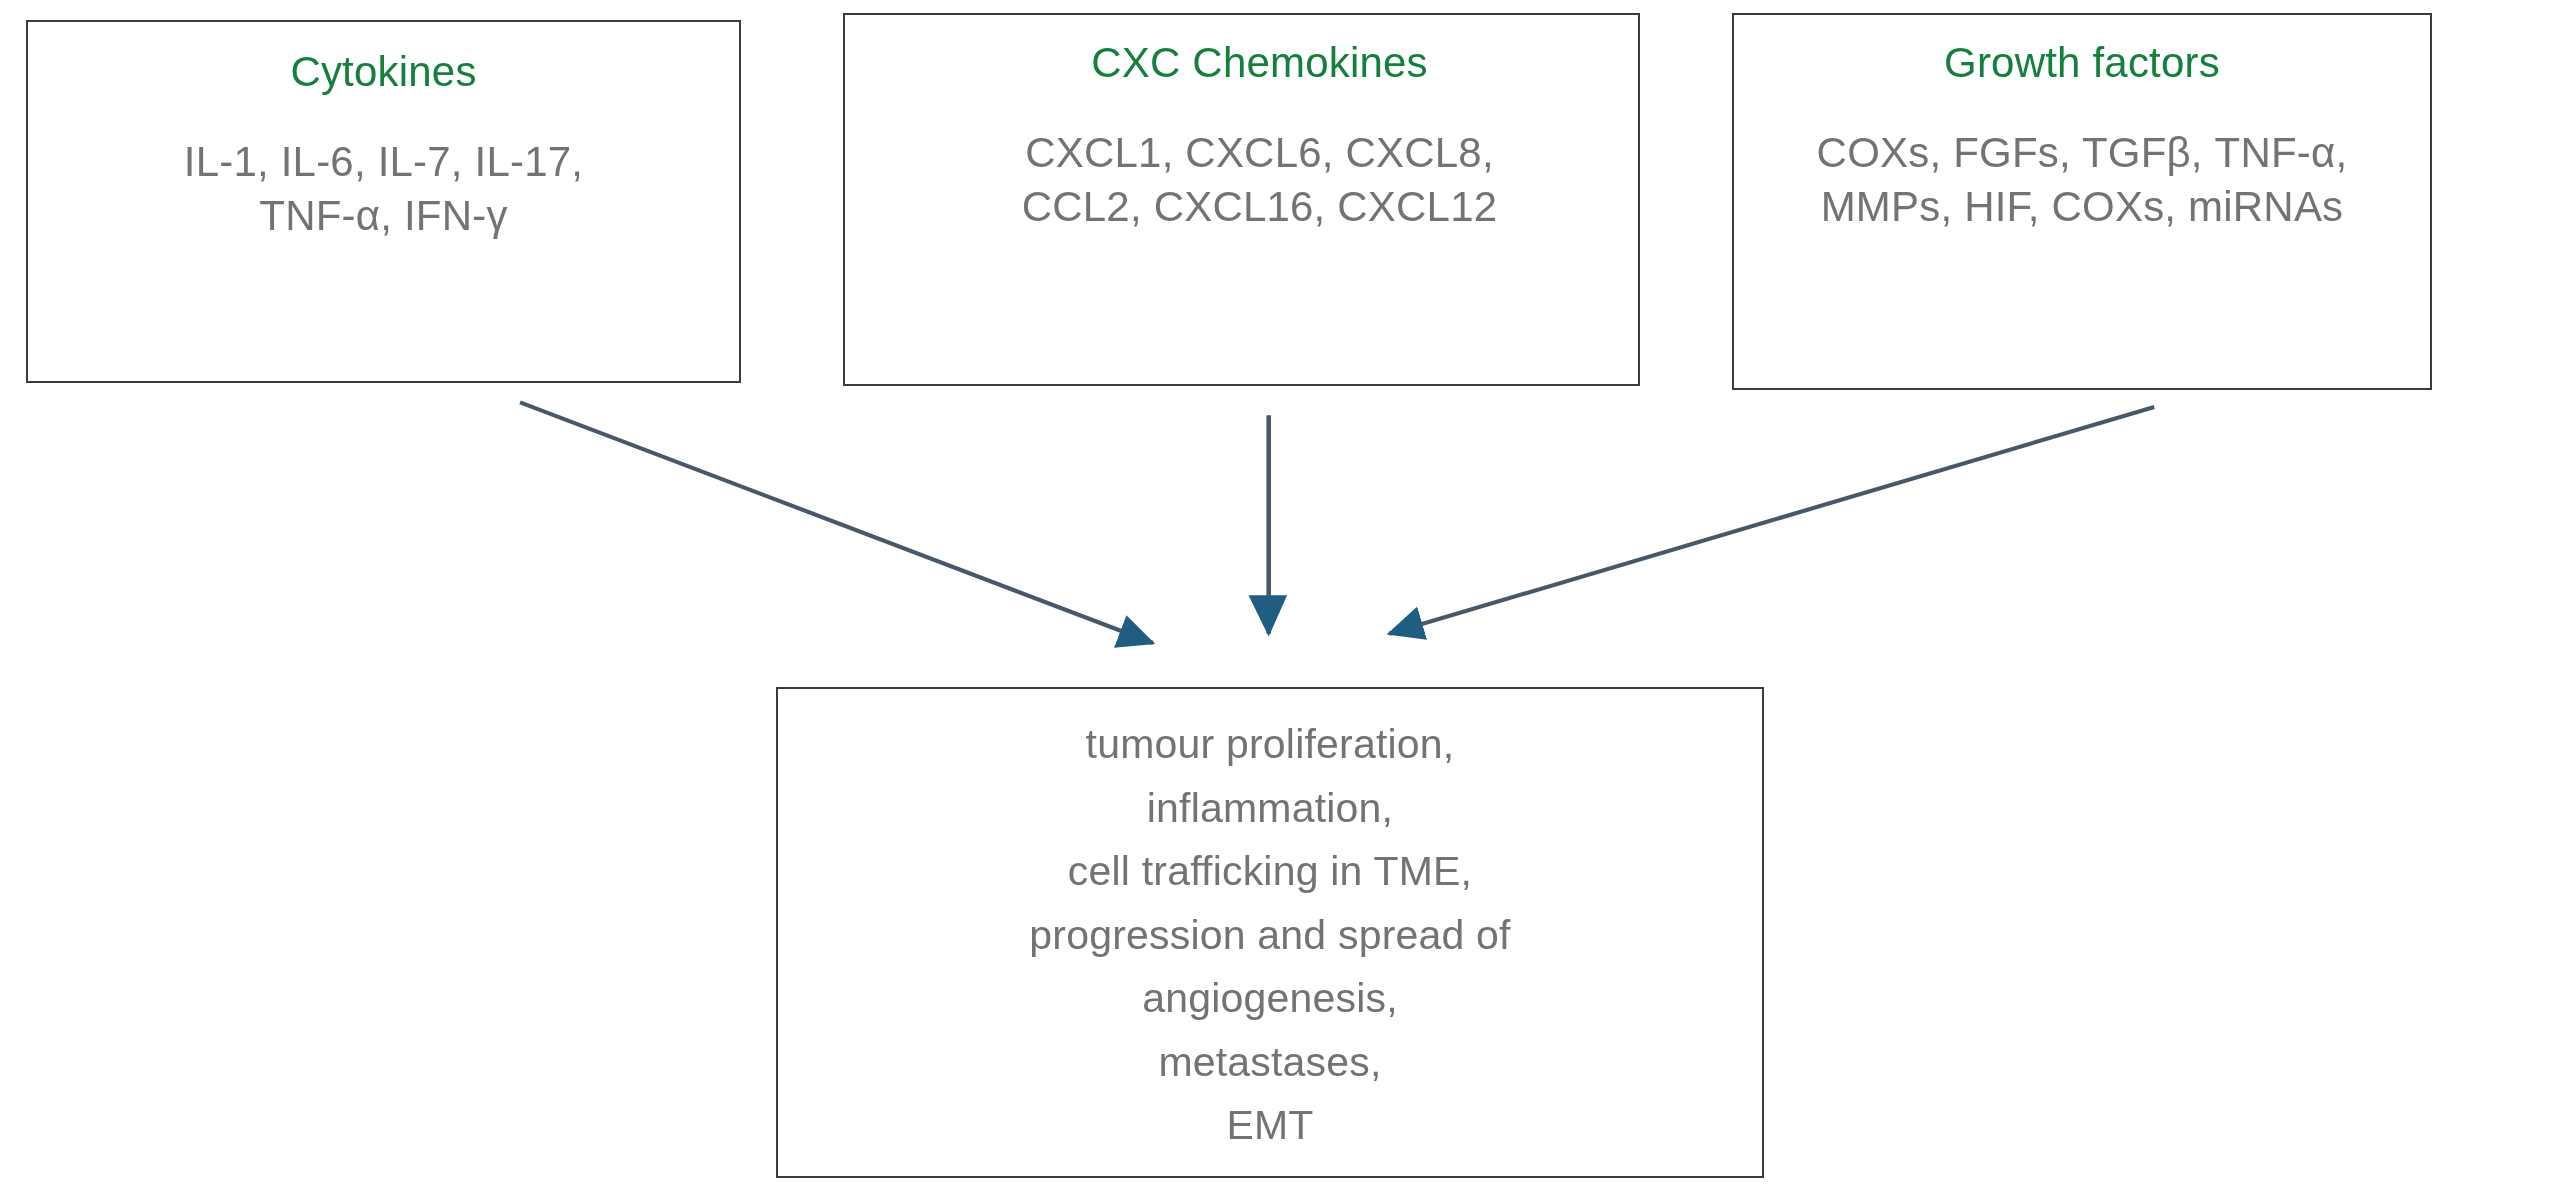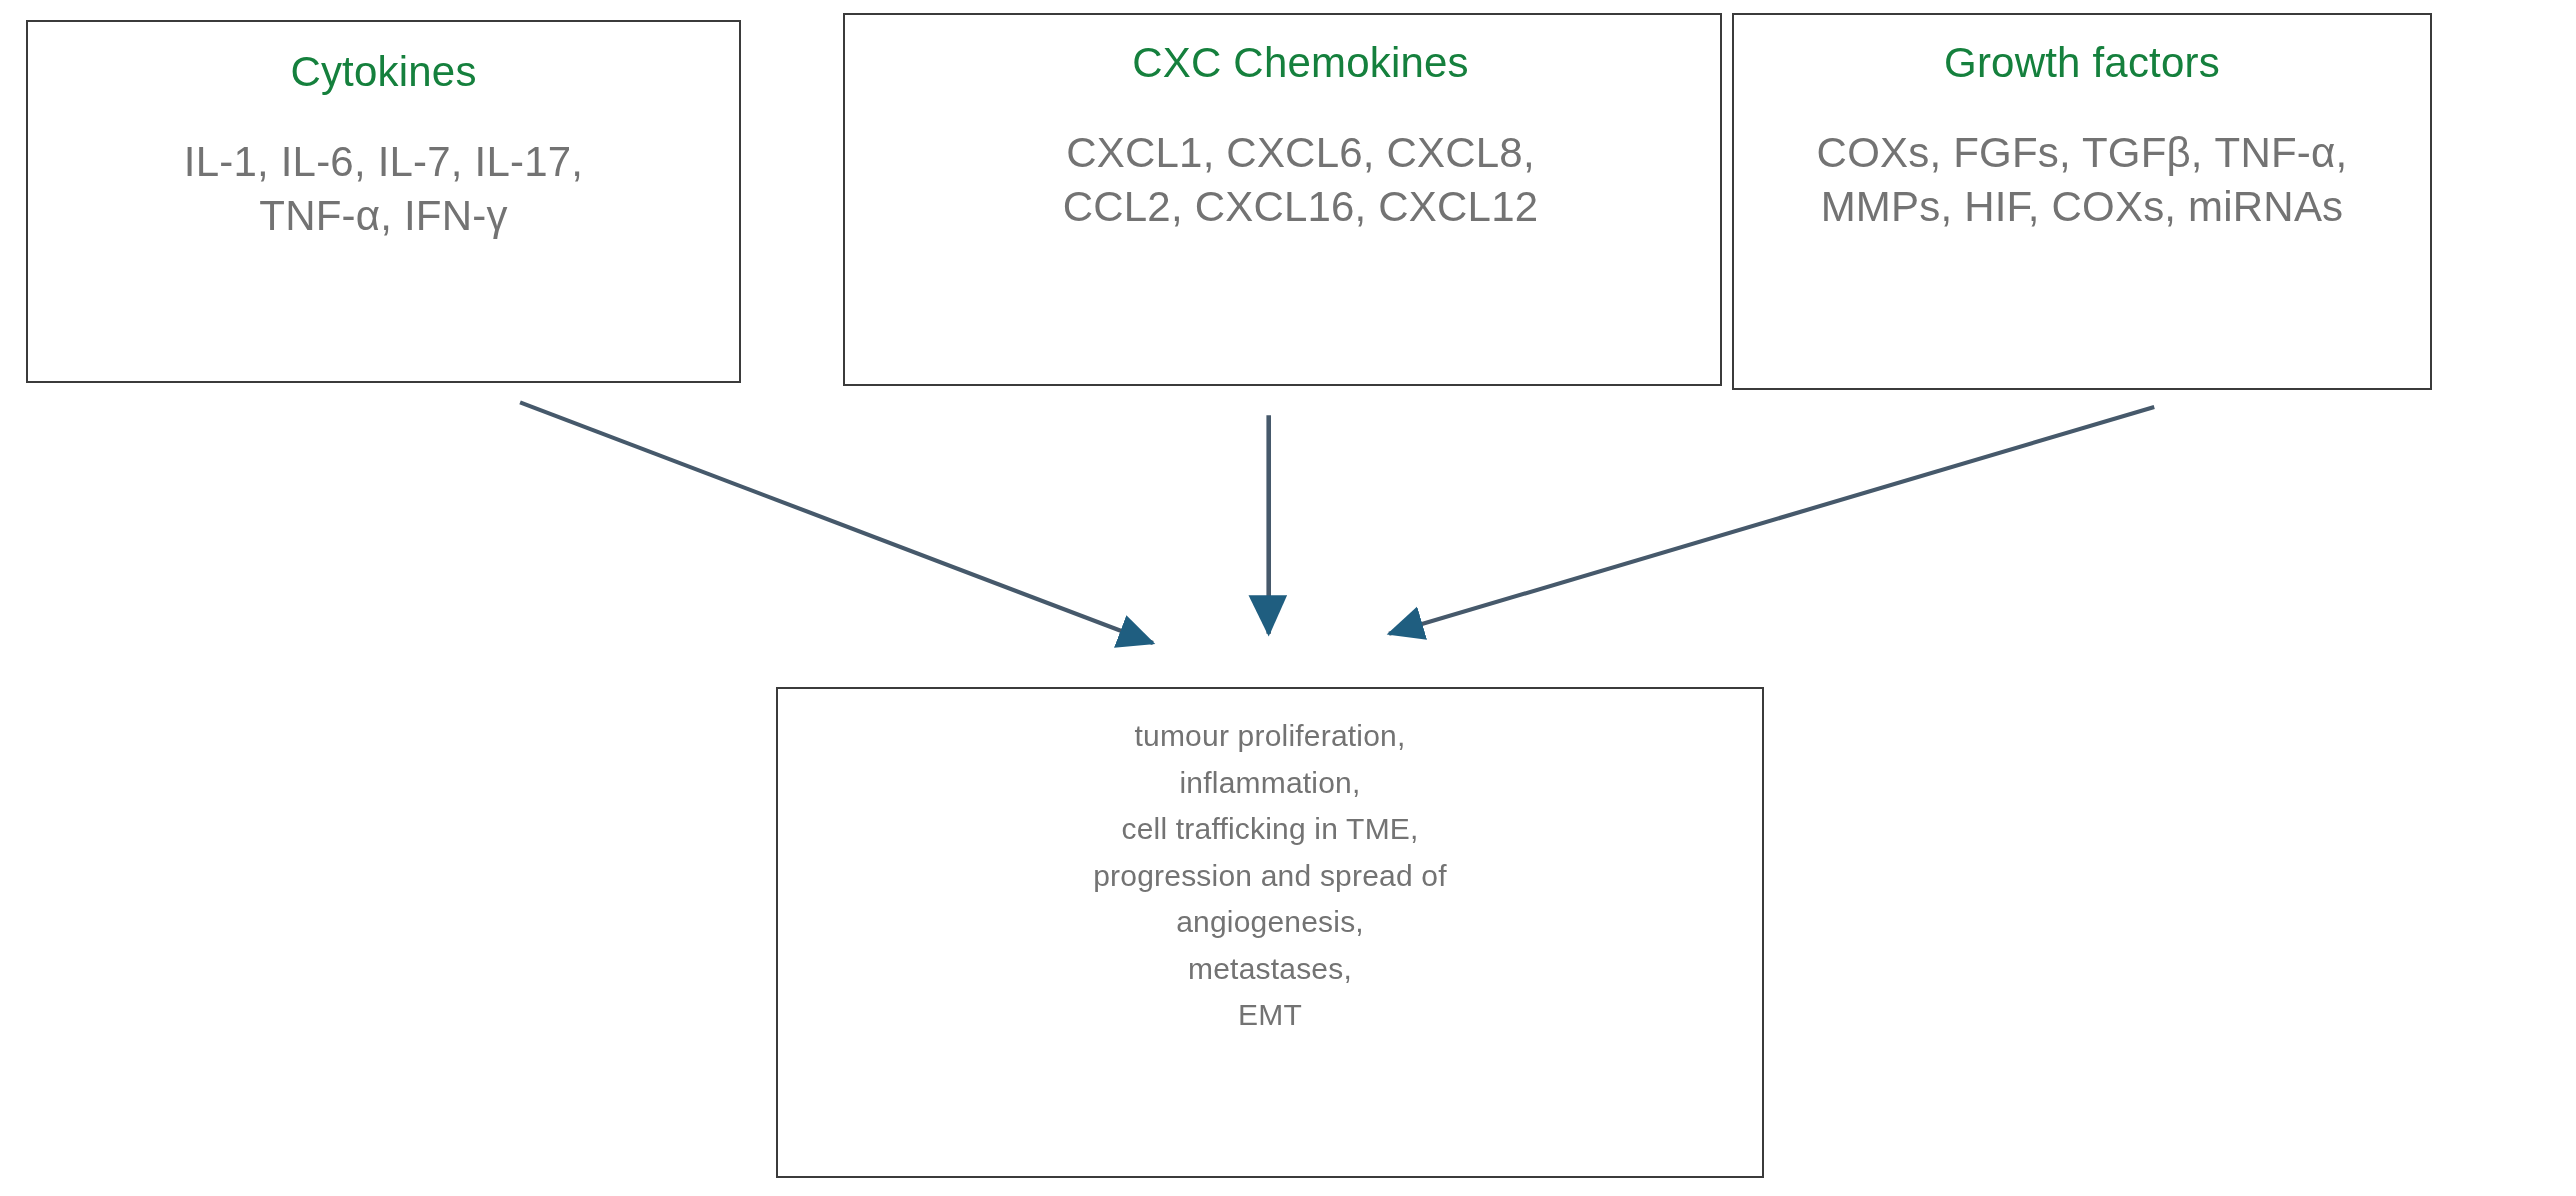--- a/index.html
+++ b/index.html
@@ -43,38 +43,38 @@
   }
 
   
   #box-cytokines {
     left: 26px;  top: 20px;  width: 715px;  height: 363px;
   }
   #box-cytokines .box-title { margin-top: 26px; }
   #box-cytokines .box-lines { margin-top: 40px; }
 
   #box-chemokines {
-    left: 843px; top: 13px;  width: 879px;  height: 373px; padding-left: 36px;
+    left: 843px; top: 13px;  width: 797px;  height: 373px; padding-left: 36px;
   }
   #box-chemokines .box-title { margin-top: 24px; }
   #box-chemokines .box-lines { margin-top: 40px; }
 
   #box-growth {
     left: 1732px; top: 13px; width: 700px;  height: 377px;
   }
   #box-growth .box-title { margin-top: 24px; }
   #box-growth .box-lines { margin-top: 40px; }
 
   
   #box-outcomes {
     left: 776px; top: 687px; width: 988px; height: 491px;
   }
   #box-outcomes .box-lines {
     margin-top: 24px;
-    font-size: 30px;
+    font-size: 41px;
     line-height: 1.55;
   }
 
   
   #arrows {
     position: absolute;
     left: 0; top: 0;
     width: 2576px;
     height: 1196px;
     pointer-events: none;

